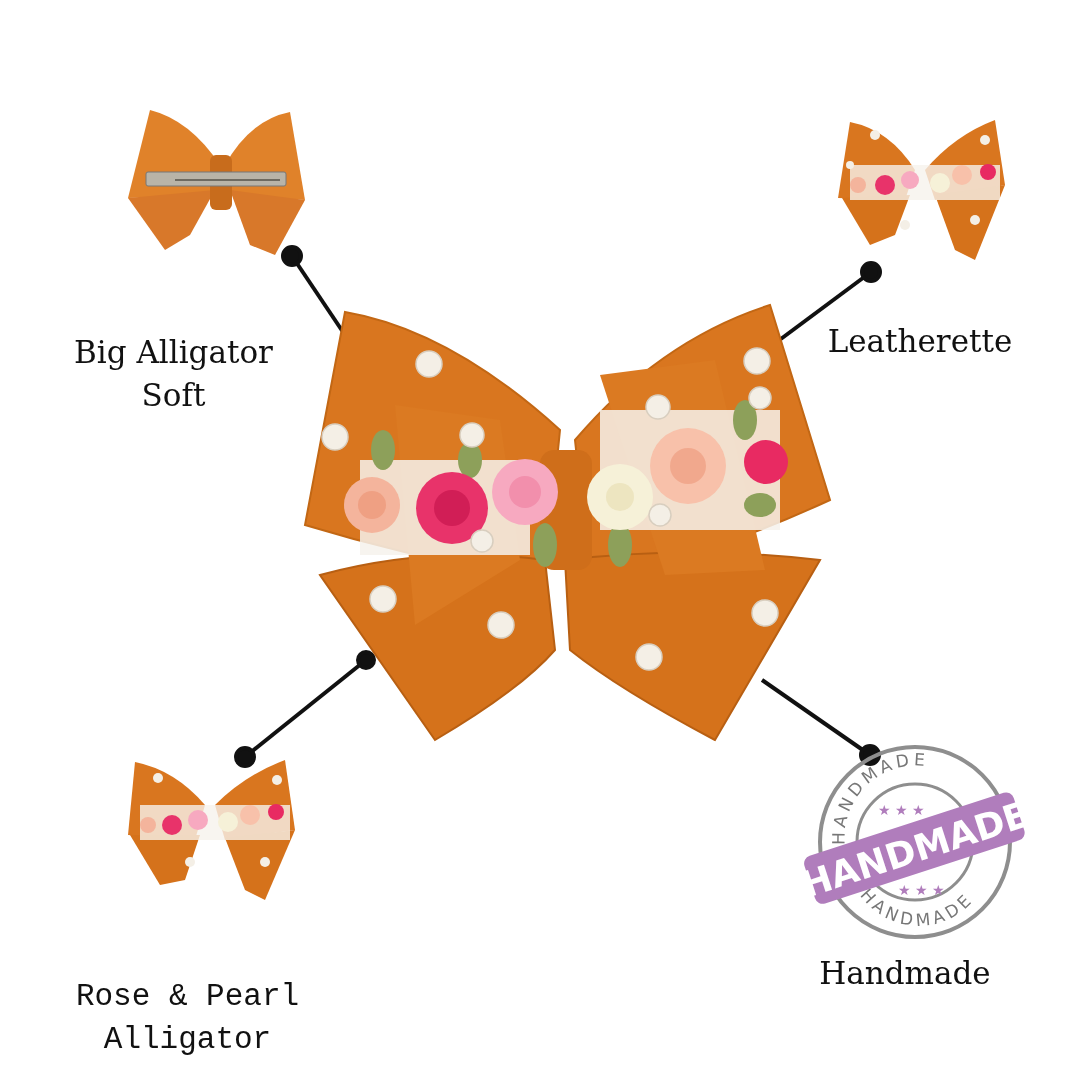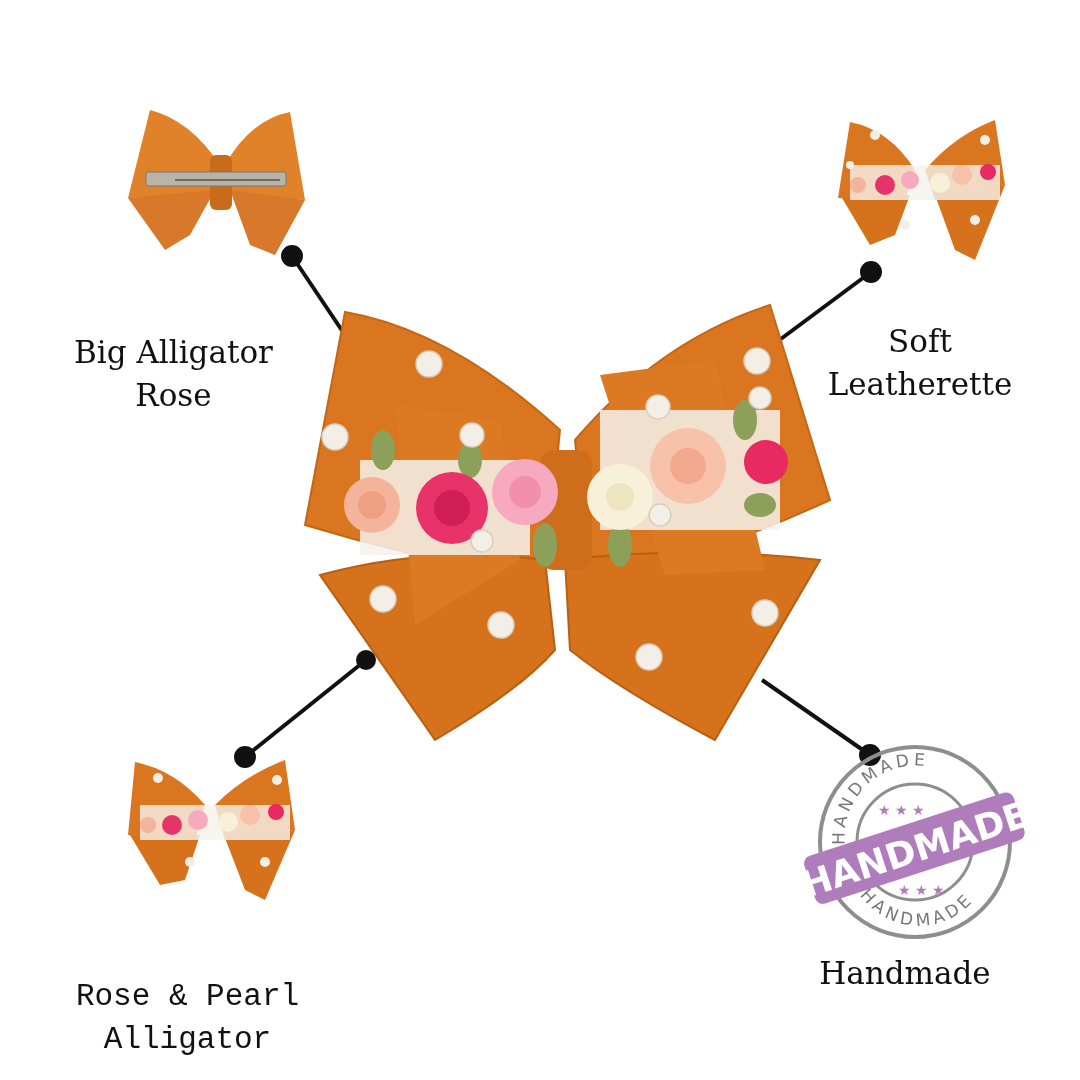--- a/index.html
+++ b/index.html
@@ -156,25 +156,24 @@
     </g>
     <g transform="rotate(-18 115 105)">
       <rect x="5" y="78" width="220" height="50" rx="8" fill="#B07DBC"></rect>
       <text x="115" y="117" text-anchor="middle" font-family="DejaVu Sans, sans-serif" font-weight="bold" font-size="36" fill="#fff">HANDMADE</text>
     </g>
   </svg>
 </div>
 
 <div class="label" style="left:56px;top:310px;width:235px;margin-top:21px;">
   <span>Big Alligator</span>
-  <span>Rose</span>
+  <span>Soft</span>
 </div>
 
 <div class="label" style="left:800px;top:320px;width:240px;">
-  <span>Soft</span>
   <span>Leatherette</span>
 </div>
 
 <div class="label" style="left:60px;top:975px;width:255px;font-family:Liberation Mono, monospace;">
   <span>Rose &amp; Pearl</span>
   <span>Alligator</span>
 </div>
 
 <div class="label" style="left:790px;top:952px;width:230px;">
   <span>Handmade</span>

